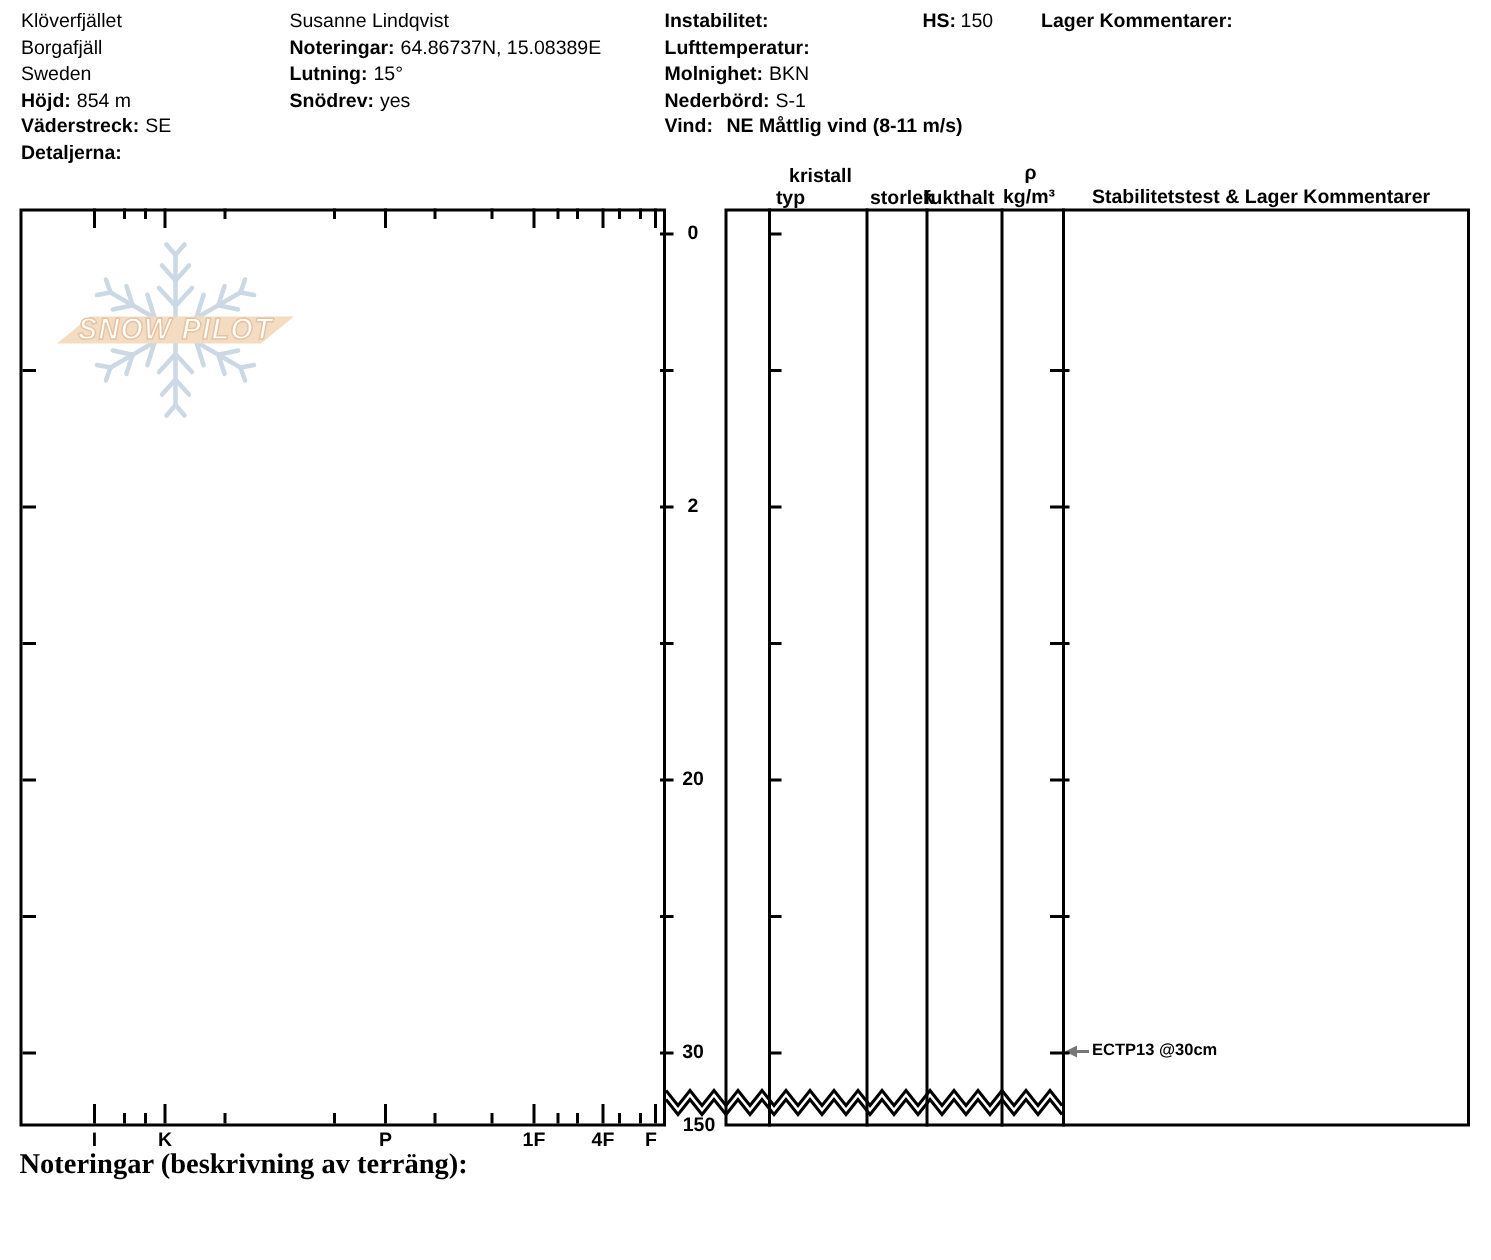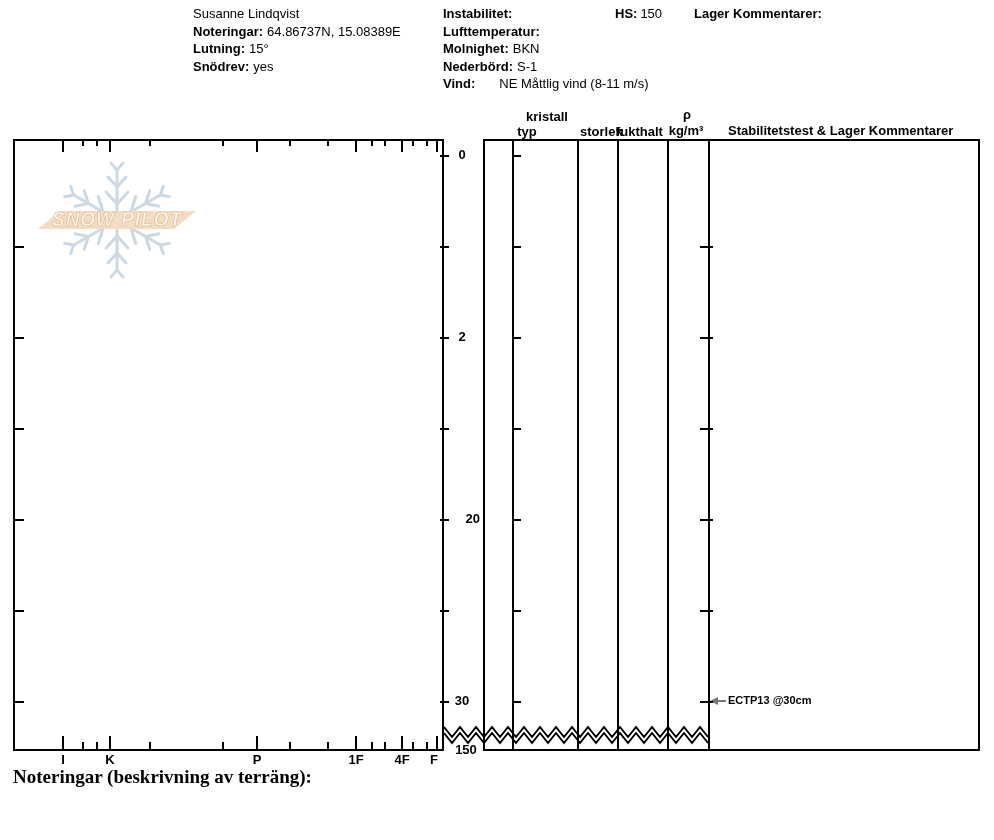--- a/index.html
+++ b/index.html
@@ -2,40 +2,48 @@
 <html><head>
 <meta charset="utf-8">
 <style>
   html,body { margin:0; padding:0; background:#fff; }
   .page { position:relative; width:994px; height:840px; background:#fff;
           font-family:"Liberation Sans", sans-serif; color:#000; overflow:hidden; }
   .hdr { position:absolute; top:5px; font-size:13px; line-height:17.6px; white-space:nowrap; }
   .hdr b { font-weight:700; }
   .val { margin-left:4px; }
   .val-tight { margin-left:3px; }
-  .val-wide { margin-left:24px; }
+  .val-wide { margin-left:9px;font-weight:bold; }
   .box { position:absolute; border:2px solid #000; box-sizing:border-box; }
   .vline { position:absolute; width:2px; background:#000; }
   .tick { position:absolute; background:#000; }
   .dlabel { position:absolute; font-size:13px; font-weight:700; text-align:center; }
   .hlabel { position:absolute; font-size:13px; font-weight:700; transform:translateX(-50%); }
   .colhdr { position:absolute; font-size:13px; font-weight:700; white-space:nowrap; }
   .ect-head { position:absolute; left:710px; top:697px; width:0; height:0;
               border-top:4px solid transparent; border-bottom:4px solid transparent;
               border-right:8px solid #777; }
   .ect-line { position:absolute; left:717px; top:700px; width:9px; height:2px; background:#777; }
   .ect-text { position:absolute; left:728px; top:694px; font-size:11px; font-weight:700; white-space:nowrap; }
   .footer { position:absolute; left:13px; top:766px; font-size:19px; font-weight:700;font-family:Liberation Serif, serif; }
   svg { position:absolute; }
 </style>
 </head>
 <body>
 
 <div class="page">
 
+  <div class="hdr" style="left:14px;">
+    <div>Klöverfjället</div>
+    <div>Borgafjäll</div>
+    <div>Sweden</div>
+    <div><b>Höjd:</b><span class="val">854 m</span></div>
+    <div><b>Väderstreck:</b><span class="val">SE</span></div>
+    <div><b>Detaljerna:</b></div>
+  </div>
 
   <div class="hdr" style="left:193px;">
     <div>Susanne Lindqvist</div>
     <div><b>Noteringar:</b><span class="val">64.86737N, 15.08389E</span></div>
     <div><b>Lutning:</b><span class="val">15°</span></div>
     <div><b>Snödrev:</b><span class="val">yes</span></div>
   </div>
 
   <div class="hdr" style="left:443px;">
     <div><b>Instabilitet:</b></div>
@@ -99,21 +107,21 @@
     </svg>
 
   <div class="ect-head"></div>
   <div class="ect-line"></div>
   <div class="ect-text">ECTP13 @30cm</div>
 
   <div class="footer">Noteringar (beskrivning av terräng):</div>
 
 <div class="dlabel" style="left: 444px; top: 147px; width: 36px;">0</div>
     <div class="dlabel" style="left: 444px; top: 329px; width: 36px;">2</div>
-    <div class="dlabel" style="left: 444px; top: 511px; width: 36px; text-align: right;">20</div>
+    <div class="dlabel" style="left: 444px; top: 511px; width: 36px;">20</div>
     <div class="dlabel" style="left: 444px; top: 693px; width: 36px;">30</div>
     <div class="dlabel" style="left: 447px; top: 742px; width: 38px;">150</div>
     <div class="tick" style="left: 15px; top: 246px; width: 9px; height: 2px;"></div>
     <div class="tick" style="left: 15px; top: 337px; width: 9px; height: 2px;"></div>
     <div class="tick" style="left: 15px; top: 428px; width: 9px; height: 2px;"></div>
     <div class="tick" style="left: 15px; top: 519px; width: 9px; height: 2px;"></div>
     <div class="tick" style="left: 15px; top: 610px; width: 9px; height: 2px;"></div>
     <div class="tick" style="left: 15px; top: 701px; width: 9px; height: 2px;"></div>
     <div class="tick" style="left: 440px; top: 155px; width: 9px; height: 2px;"></div>
     <div class="tick" style="left: 512px; top: 155px; width: 9px; height: 2px;"></div>

